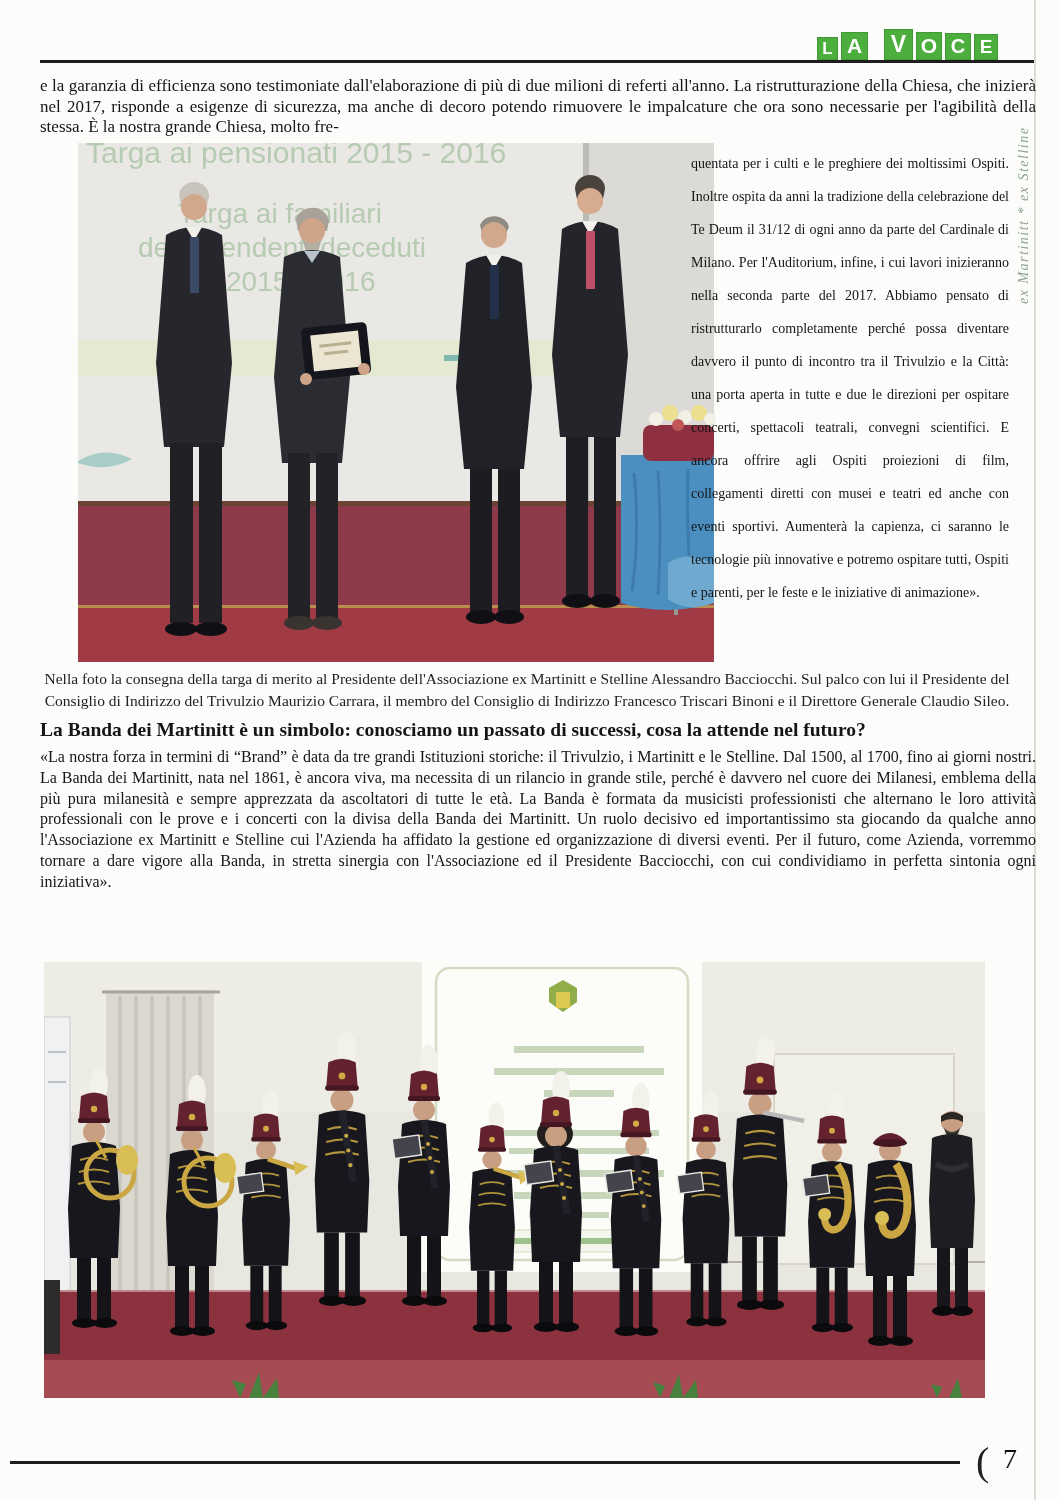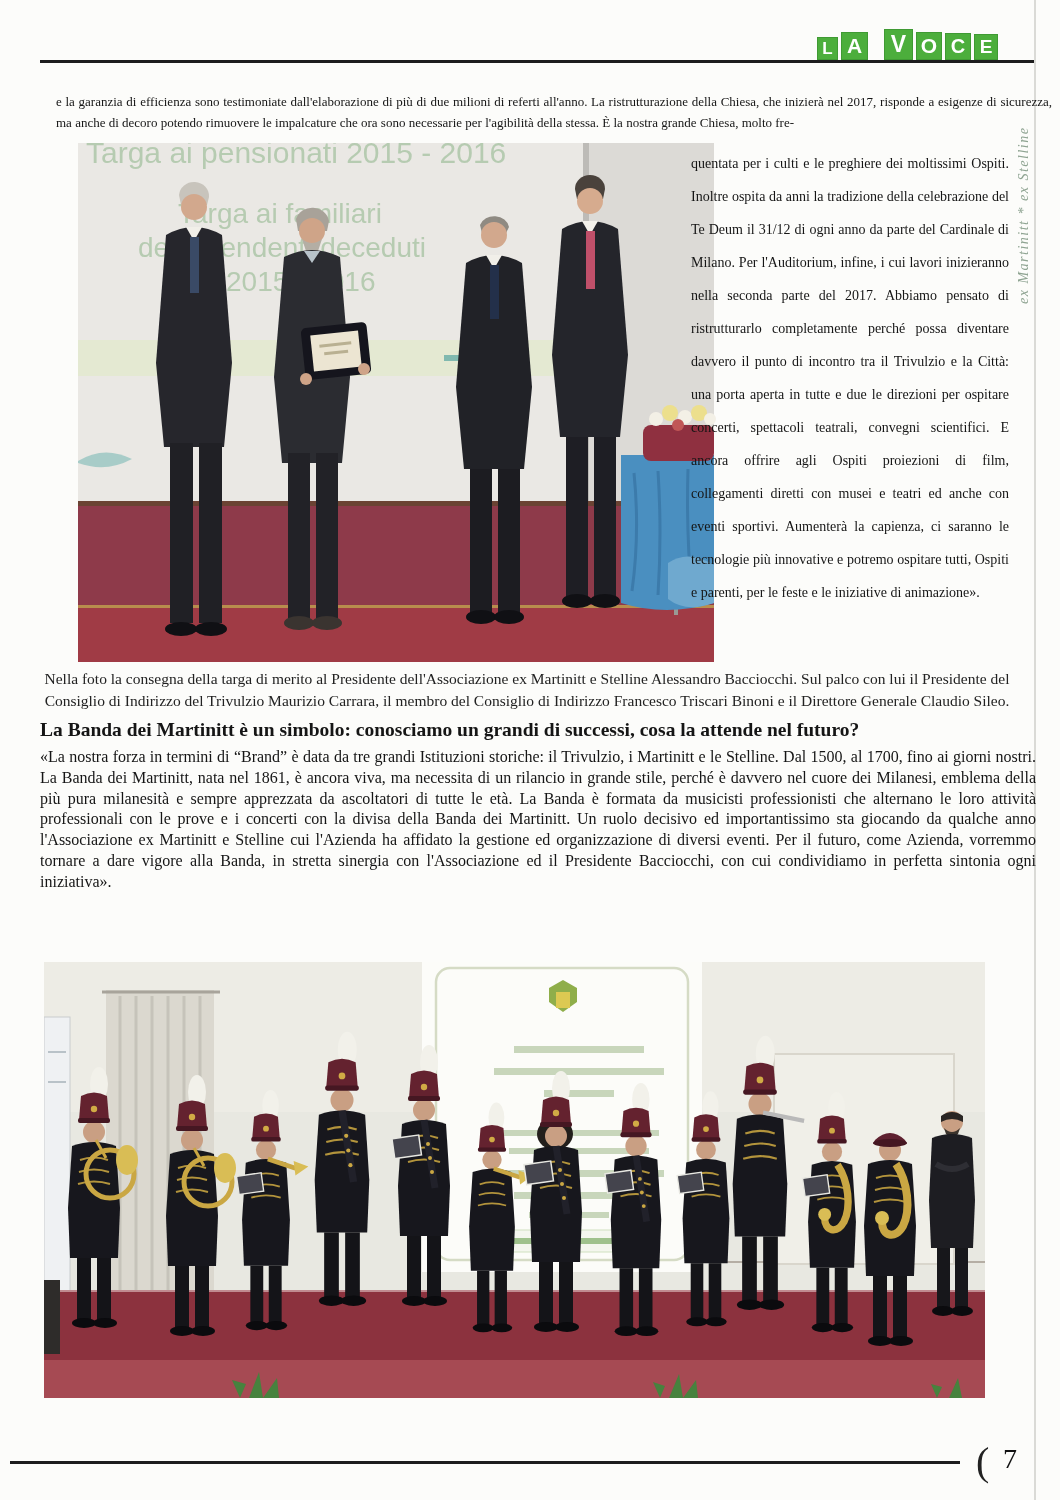--- a/index.html
+++ b/index.html
@@ -17,22 +17,22 @@
   .blk.l4{width:26px;height:28px;font-size:21px;}
   .blk.l5{width:26px;height:27px;font-size:20px;}
   .blk.l6{width:24px;height:26px;font-size:19px;}
   .top-rule{position:absolute;top:60px;left:40px;width:996px;height:3px;background:#1d1d1d;}
   .edge-line{position:absolute;top:0;right:24px;width:2px;height:1500px;background:#dadad6;}
   .side-text{position:absolute;top:64px;right:28px;height:240px;
              writing-mode:vertical-rl;transform:rotate(180deg);
              font-style:italic;font-size:14px;letter-spacing:1.5px;color:#8fa492;}
 
   
-  .intro{position:absolute;top:76px;left:40px;width:996px;margin:16px;
-         font-size:13px;line-height:20.5px;text-align:justify;}
+  .intro{position:absolute;top:76px;left:40px;width:996px;margin:0;
+         font-size:17px;line-height:20.5px;text-align:justify;}
   .col-text{position:absolute;top:146px;left:690px;width:318px;margin:1px;
             font-size:14px;line-height:33px;text-align:justify;}
   .caption{position:absolute;left:44px;width:966px;margin:0;
            font-size:15.5px;line-height:21.5px;color:#222;text-align:center;}
   .cap1{top:668px;}
   .cap2{top:1406px;left:40px;width:985px;}
   .question{position:absolute;top:718px;left:40px;width:996px;margin:0;
             font-size:19.5px;font-weight:bold;line-height:24px;}
   .answer{position:absolute;top:747px;left:40px;width:996px;margin:0;
           font-size:16px;line-height:20.8px;text-align:justify;}
@@ -166,21 +166,21 @@
           <ellipse cx="527" cy="458" rx="15" ry="7" fill="#101014"></ellipse>
         </g>
       </g>
     </svg>
   </figure>
 
   <p class="col-text">quentata per i culti e le preghiere dei moltissimi Ospiti. Inoltre ospita da anni la tradizione della celebrazione del Te Deum il 31/12 di ogni anno da parte del Cardinale di Milano. Per l'Auditorium, infine, i cui lavori inizieranno nella seconda parte del 2017. Abbiamo pensato di ristrutturarlo completamente perché possa diventare davvero il punto di incontro tra il Trivulzio e la Città: una porta aperta in tutte e due le direzioni per ospitare concerti, spettacoli teatrali, convegni scientifici. E ancora offrire agli Ospiti proiezioni di film, collegamenti diretti con musei e teatri ed anche con eventi sportivi. Aumenterà la capienza, ci saranno le tecnologie più innovative e potremo ospitare tutti, Ospiti e parenti, per le feste e le iniziative di animazione».</p>
 
   <p class="caption cap1">Nella foto la consegna della targa di merito al Presidente dell'Associazione ex Martinitt e Stelline Alessandro Bacciocchi. Sul palco con lui il Presidente del Consiglio di Indirizzo del Trivulzio Maurizio Carrara, il membro del Consiglio di Indirizzo Francesco Triscari Binoni e il Direttore Generale Claudio Sileo.</p>
 
-  <h2 class="question">La Banda dei Martinitt è un simbolo: conosciamo un grandi di successi, cosa la attende nel futuro?</h2>
+  <h2 class="question">La Banda dei Martinitt è un simbolo: conosciamo un passato di successi, cosa la attende nel futuro?</h2>
   <p class="answer">«La nostra forza in termini di “Brand” è data da tre grandi Istituzioni storiche: il Trivulzio, i Martinitt e le Stelline. Dal 1500, al 1700, fino ai giorni nostri. La Banda dei Martinitt, nata nel 1861, è ancora viva, ma necessita di un rilancio in grande stile, perché è davvero nel cuore dei Milanesi, emblema della più pura milanesità e sempre apprezzata da ascoltatori di tutte le età. La Banda è formata da musicisti professionisti che alternano le loro attività professionali con le prove e i concerti con la divisa della Banda dei Martinitt. Un ruolo decisivo ed importantissimo sta giocando da qualche anno l'Associazione ex Martinitt e Stelline cui l'Azienda ha affidato la gestione ed organizzazione di diversi eventi. Per il futuro, come Azienda, vorremmo tornare a dare vigore alla Banda, in stretta sinergia con l'Associazione ed il Presidente Bacciocchi, con cui condividiamo in perfetta sintonia ogni iniziativa».</p>
 
   <figure class="photo2">
     <svg viewBox="0 0 941 436" xmlns="http://www.w3.org/2000/svg">
       <defs>
         <g id="musbody">
           <circle cx="0" cy="2" r="11" fill="#c99f83"></circle>
           <path d="M-22,16 Q0,8 22,16 L26,78 24,128 -24,128 -26,78 Z" fill="#17171d"></path>
           <path d="M-14,30 Q0,25 14,30 M-15,42 Q0,37 15,42 M-16,54 Q0,49 16,54" stroke="#b3943c" stroke-width="2" fill="none"></path>
           <rect x="-17" y="128" width="14" height="62" fill="#141418"></rect>

